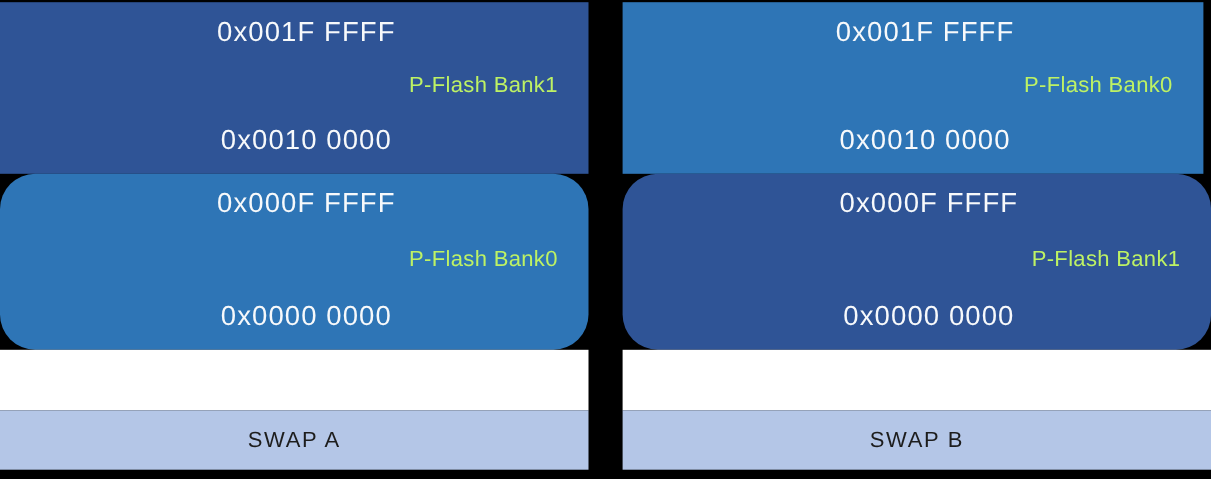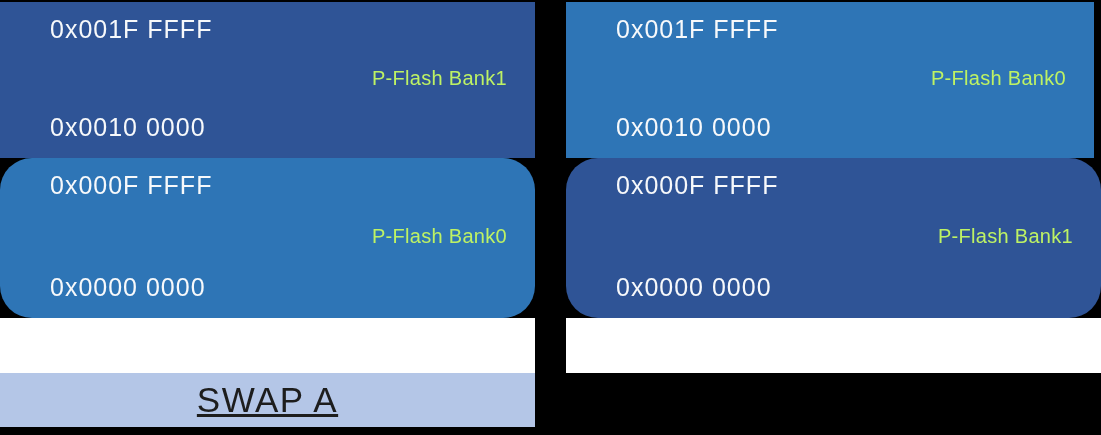--- a/index.html
+++ b/index.html
@@ -24,20 +24,21 @@
   .panel.panel-a { left: 0; }
   .panel.panel-b { left: 566px; }
 
   .block {
     box-sizing: border-box;
     width: 535px;
     display: flex;
     flex-direction: column;
     justify-content: space-between;
     padding: 11px 28px 15px 50px;
+    align-items: center;
   }
   .block.first  { height: 156px; }
   .block.second { height: 160px; border-radius: 32px; }
   .block.dark  { background: #2F5496; }
   .block.light { background: #2E75B6; }
   
   .panel-b .block.first { width: 528px; }
 
   .addr {
     color: #F7F9FB;
@@ -61,24 +62,23 @@
     background: #FFFFFF;
   }
   .swap-bar {
     width: 535px;
     height: 54px;
     background: #B4C6E7;
     display: flex;
     align-items: center;
     justify-content: center;
     color: #1D1D1D;
-    font-size: 35px;
+    font-size: 20px;
     letter-spacing: 1.5px;
     white-space: pre;
-    text-decoration: underline;
   }
 </style>
 </head>
 <body>
 
 <div class="stage">
 
   <section class="panel panel-a">
     <div class="block first dark">
       <div class="addr">0x001F FFFF</div>
@@ -101,15 +101,18 @@
       <div class="addr">0x001F FFFF</div>
       <div class="bank-label">P-Flash Bank0</div>
       <div class="addr">0x0010 0000</div>
     </div>
     <div class="block second dark">
       <div class="addr">0x000F FFFF</div>
       <div class="bank-label">P-Flash Bank1</div>
       <div class="addr">0x0000 0000</div>
     </div>
     <div class="gap-white"></div>
+    <div class="swap-bar">
+      <span>SWAP B</span>
+    </div>
   </section>
 
 </div>
 
 </body></html>

